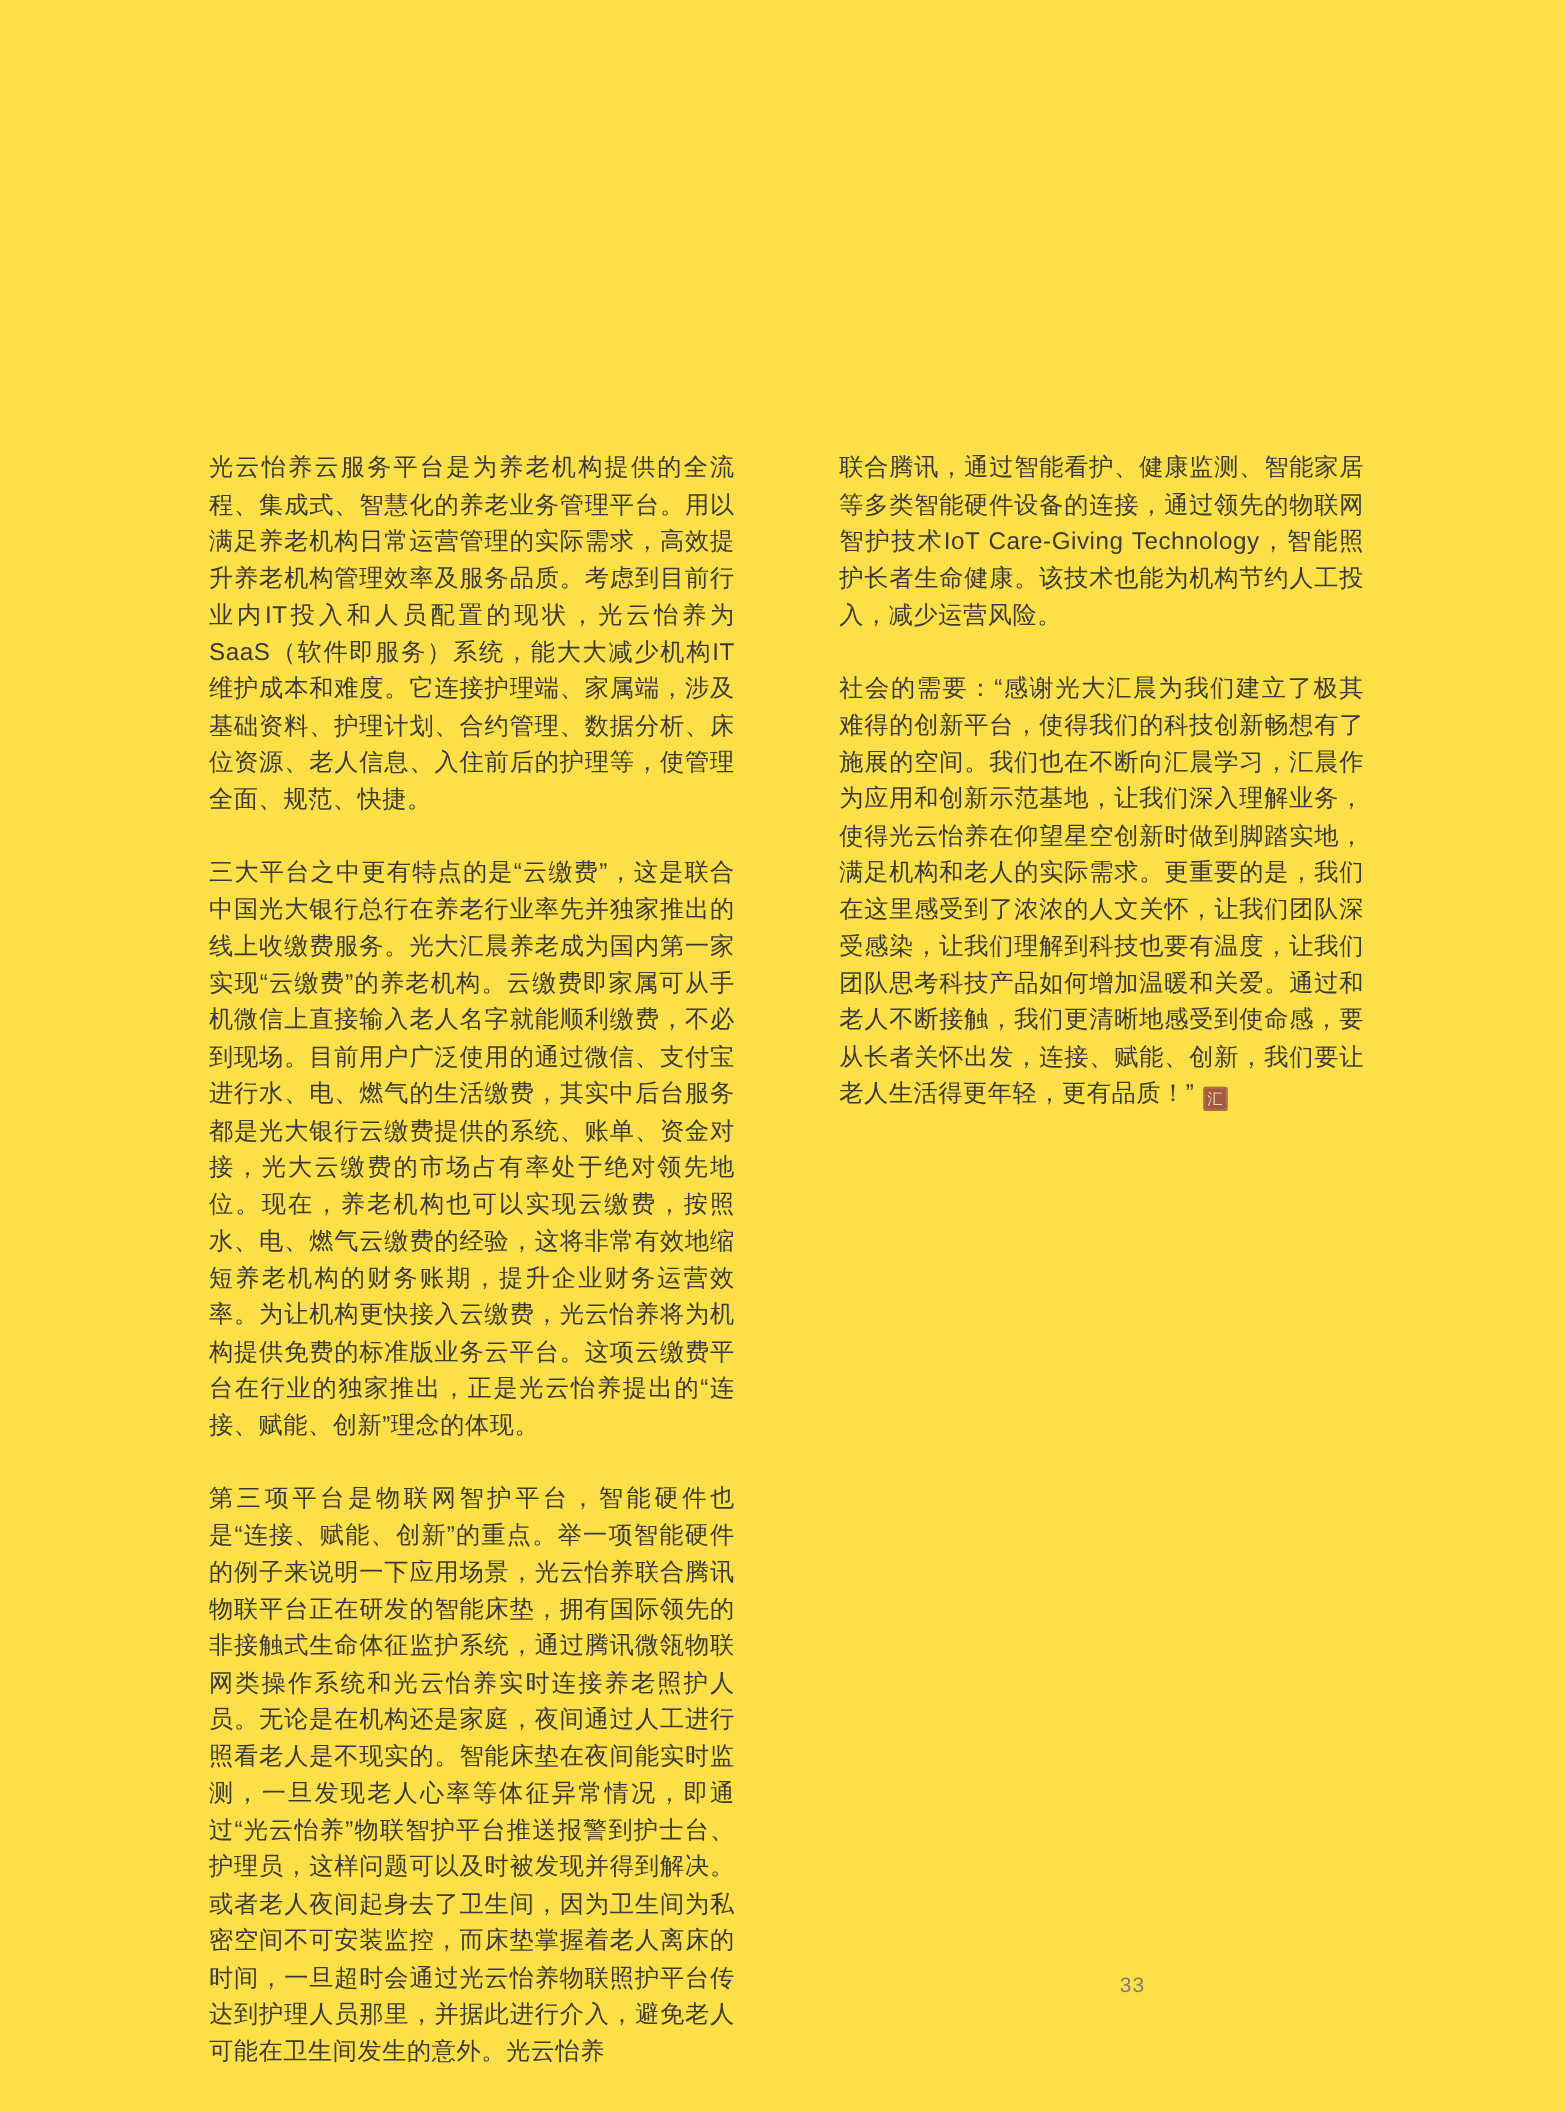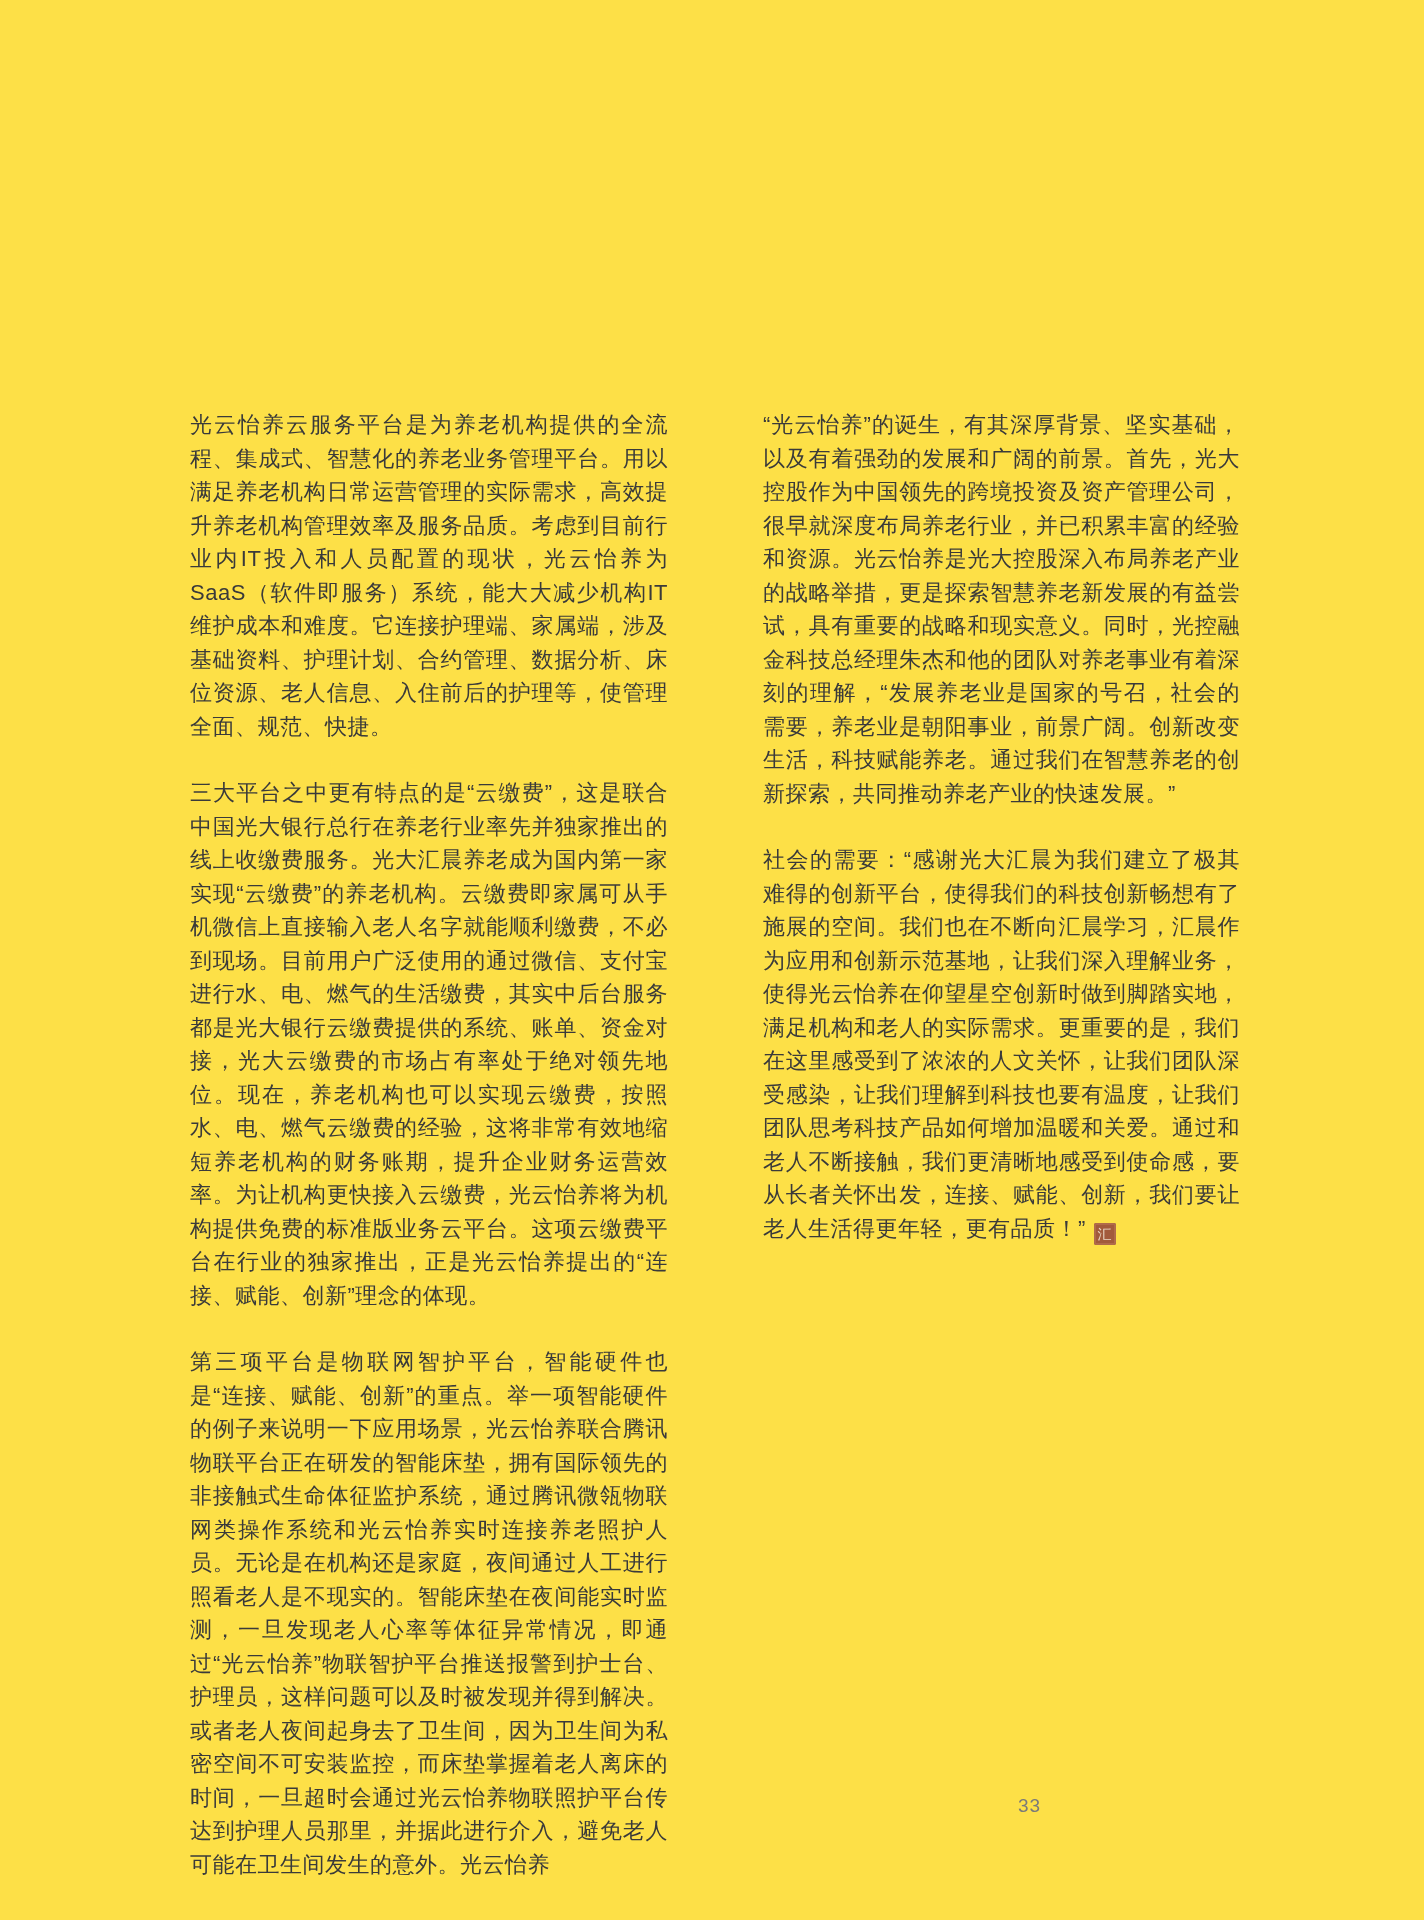--- a/index.html
+++ b/index.html
@@ -65,19 +65,19 @@
 
 <div class="page">
 
   <div class="column left">
     <p>光云怡养云服务平台是为养老机构提供的全流程、集成式、智慧化的养老业务管理平台。用以满足养老机构日常运营管理的实际需求，高效提升养老机构管理效率及服务品质。考虑到目前行业内IT投入和人员配置的现状，光云怡养为SaaS（软件即服务）系统，能大大减少机构IT维护成本和难度。它连接护理端、家属端，涉及基础资料、护理计划、合约管理、数据分析、床位资源、老人信息、入住前后的护理等，使管理全面、规范、快捷。</p>
     <p>三大平台之中更有特点的是“云缴费”，这是联合中国光大银行总行在养老行业率先并独家推出的线上收缴费服务。光大汇晨养老成为国内第一家实现“云缴费”的养老机构。云缴费即家属可从手机微信上直接输入老人名字就能顺利缴费，不必到现场。目前用户广泛使用的通过微信、支付宝进行水、电、燃气的生活缴费，其实中后台服务都是光大银行云缴费提供的系统、账单、资金对接，光大云缴费的市场占有率处于绝对领先地位。现在，养老机构也可以实现云缴费，按照水、电、燃气云缴费的经验，这将非常有效地缩短养老机构的财务账期，提升企业财务运营效率。为让机构更快接入云缴费，光云怡养将为机构提供免费的标准版业务云平台。这项云缴费平台在行业的独家推出，正是光云怡养提出的“连接、赋能、创新”理念的体现。</p>
     <p>第三项平台是物联网智护平台，智能硬件也是“连接、赋能、创新”的重点。举一项智能硬件的例子来说明一下应用场景，光云怡养联合腾讯物联平台正在研发的智能床垫，拥有国际领先的非接触式生命体征监护系统，通过腾讯微瓴物联网类操作系统和光云怡养实时连接养老照护人员。无论是在机构还是家庭，夜间通过人工进行照看老人是不现实的。智能床垫在夜间能实时监测，一旦发现老人心率等体征异常情况，即通过“光云怡养”物联智护平台推送报警到护士台、护理员，这样问题可以及时被发现并得到解决。或者老人夜间起身去了卫生间，因为卫生间为私密空间不可安装监控，而床垫掌握着老人离床的时间，一旦超时会通过光云怡养物联照护平台传达到护理人员那里，并据此进行介入，避免老人可能在卫生间发生的意外。光云怡养</p>
   </div>
 
   <div class="column right">
-    <p>“光云怡养”的诞生，有其深厚背景、坚实基础，以及有着强劲的发展和广阔的前景。首先，光大控股作为中国领先的跨境投资及资产管理公司，很早就深度布局养老行业，并已积累丰富的经验和资源。光云怡养是光大控股深入布局养老产业的战略举措，更是探索智慧养老新发展的有益尝试，具有重要的战略和现实意义。同时，光控融金科技总经理朱杰和他的团队对养老事业有着深刻的理解，“发展养老业是国家的号召，社会的需要，养老业是朝阳事业，前景广阔。创新改变生活，科技赋能养老。通过我们在智慧养老的创新探索，共同推动养老产业的快速发展。”</p>
+    <p>联合腾讯，通过智能看护、健康监测、智能家居等多类智能硬件设备的连接，通过领先的物联网智护技术IoT Care-Giving Technology，智能照护长者生命健康。该技术也能为机构节约人工投入，减少运营风险。</p>
     <p><span>社会的需要：“感谢光大汇晨为我们建立了极其难得的创新平台，使得我们的科技创新畅想有了施展的空间。我们也在不断向汇晨学习，汇晨作为应用和创新示范基地，让我们深入理解业务，使得光云怡养在仰望星空创新时做到脚踏实地，满足机构和老人的实际需求。更重要的是，我们在这里感受到了浓浓的人文关怀，让我们团队深受感染，让我们理解到科技也要有温度，让我们团队思考科技产品如何增加温暖和关爱。通过和老人不断接触，我们更清晰地感受到使命感，要从长者关怀出发，连接、赋能、创新，我们要让老人生活得更年轻，更有品质！”</span><span class="seal">汇</span></p>
   </div>
 
   <div class="page-number">33</div>
 
 </div>
 
 </body></html>

